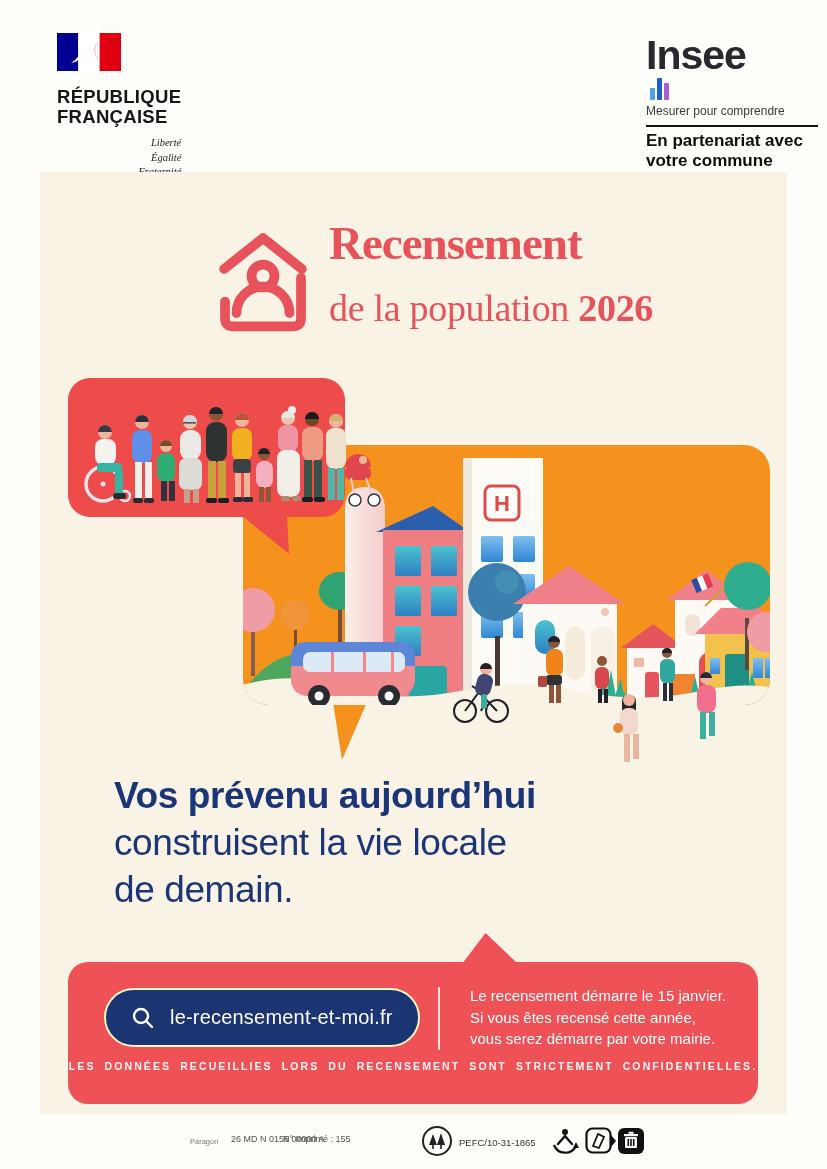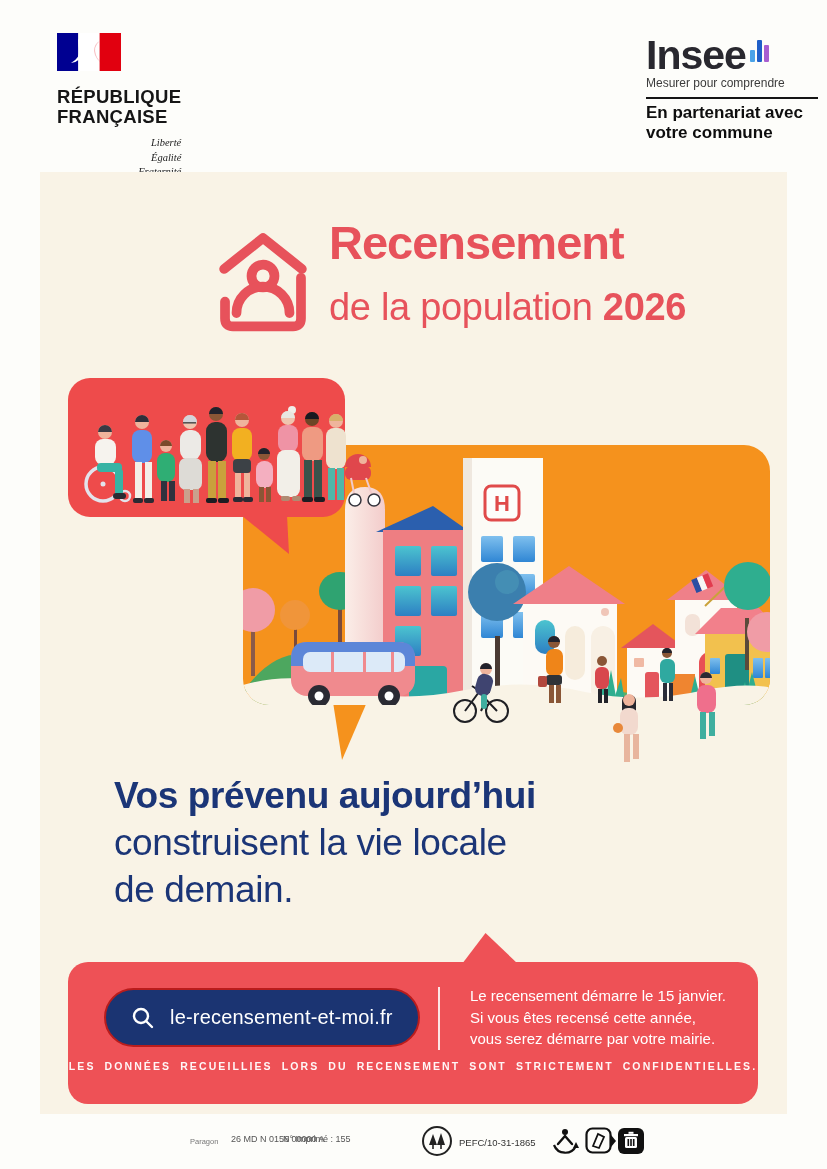--- a/index.html
+++ b/index.html
@@ -6,46 +6,46 @@
   body{background:#e9e9e9;font-family:"Liberation Sans",sans-serif;}
   .page{position:relative;width:827px;height:1169px;background:#fdfdfa;overflow:hidden;margin:0 auto;}
   .panel{position:absolute;left:40px;top:172px;width:747px;height:942px;background:#f9f3e6;}
 
   
   .rf-block{position:absolute;left:57px;top:33px;}
   .rf-flag{display:block;}
   .rf-title{margin-top:16px;font-weight:800;font-size:18.5px;line-height:20px;letter-spacing:.3px;color:#161616;font-family:"Liberation Sans",sans-serif;}
   .rf-motto{margin-top:9px;font-family:Liberation Serif, serif;font-style:italic;font-size:10.5px;line-height:14.5px;color:#222;text-align:right;}
   .insee-block{position:absolute;left:646px;top:36px;width:175px;}
-  .insee-row{display:flex;align-items:flex-start;}
+  .insee-row{display:flex;align-items:flex-start;flex-direction:column;}
   .insee-name{font-size:41px;font-weight:700;letter-spacing:-1px;color:#29282f;line-height:38px;}
   .insee-bars{margin-left:3px;margin-top:2px;}
   .insee-tagline{margin-top:2px;font-size:12px;color:#3b3b3b;}
   .insee-rule{margin-top:7px;width:172px;height:2px;background:#151515;}
   .insee-partner{margin-top:4px;font-size:17px;font-weight:700;color:#0e0e0e;}
 
   
-  .brand{position:absolute;left:210px;top:219px;display:flex;gap:13px;align-items:flex-start;}
+  .brand{position:absolute;left:210px;top:219px;display:flex;gap:13px;align-items:flex-start;font-family:Liberation Serif, serif;}
   .brand-title{font-size:47px;font-weight:700;letter-spacing:-1px;color:#e7525b;line-height:48px;}
   .brand-sub{font-size:38px;font-weight:400;color:#e7525b;letter-spacing:-.3px;margin-top:19px;}
   .brand-sub b{font-weight:800;}
 
   
   .illu{position:absolute;left:45px;top:370px;}
 
   
   .headline{position:absolute;left:114px;top:772px;color:#1b3577;font-size:37px;line-height:47px;letter-spacing:-.4px;}
   .hl-b{font-weight:700;}
 
   
   .cta-tail{position:absolute;left:462px;top:933px;width:56px;height:31px;background:#ee5156;
             clip-path:polygon(42% 0,100% 100%,0 100%);}
   .cta{position:absolute;left:68px;top:962px;width:690px;height:142px;background:#ee5156;border-radius:20px;}
   .search-pill{position:absolute;left:36px;top:26px;width:316px;height:59px;border-radius:32px;
-               background:#1b3472;border:2px solid #b91c1c;display:flex;align-items:center;gap:15px;
+               background:#1b3472;border:2px solid #fef9c3;display:flex;align-items:center;gap:15px;
                padding-left:25px;box-sizing:border-box;cursor:pointer;}
   .search-pill span{color:#fff;font-size:20px;letter-spacing:.2px;}
   .cta-div{position:absolute;left:370px;top:25px;width:2px;height:63px;background:rgba(255,255,255,.85);}
   .cta-info{position:absolute;left:402px;top:23px;color:#fff;font-size:15px;line-height:21.5px;}
   .cta-info .b{font-weight:400;}
   .cta-conf{position:absolute;left:0;right:0;top:98px;text-align:center;color:rgba(255,255,255,.95);
             font-size:10.5px;font-weight:600;letter-spacing:2.1px;word-spacing:4px;}
 
   
   .f-item{position:absolute;color:#555;}

